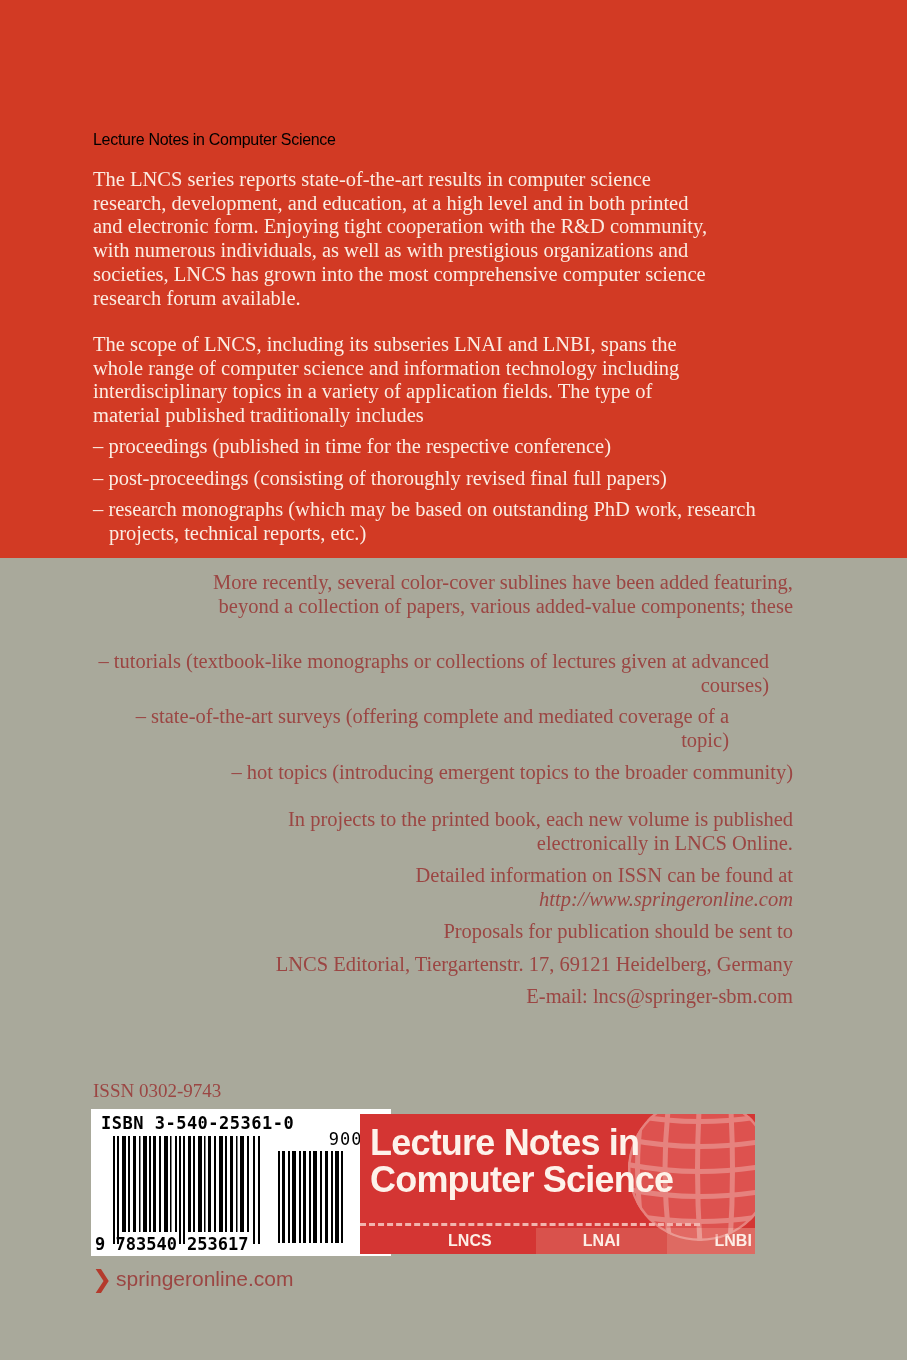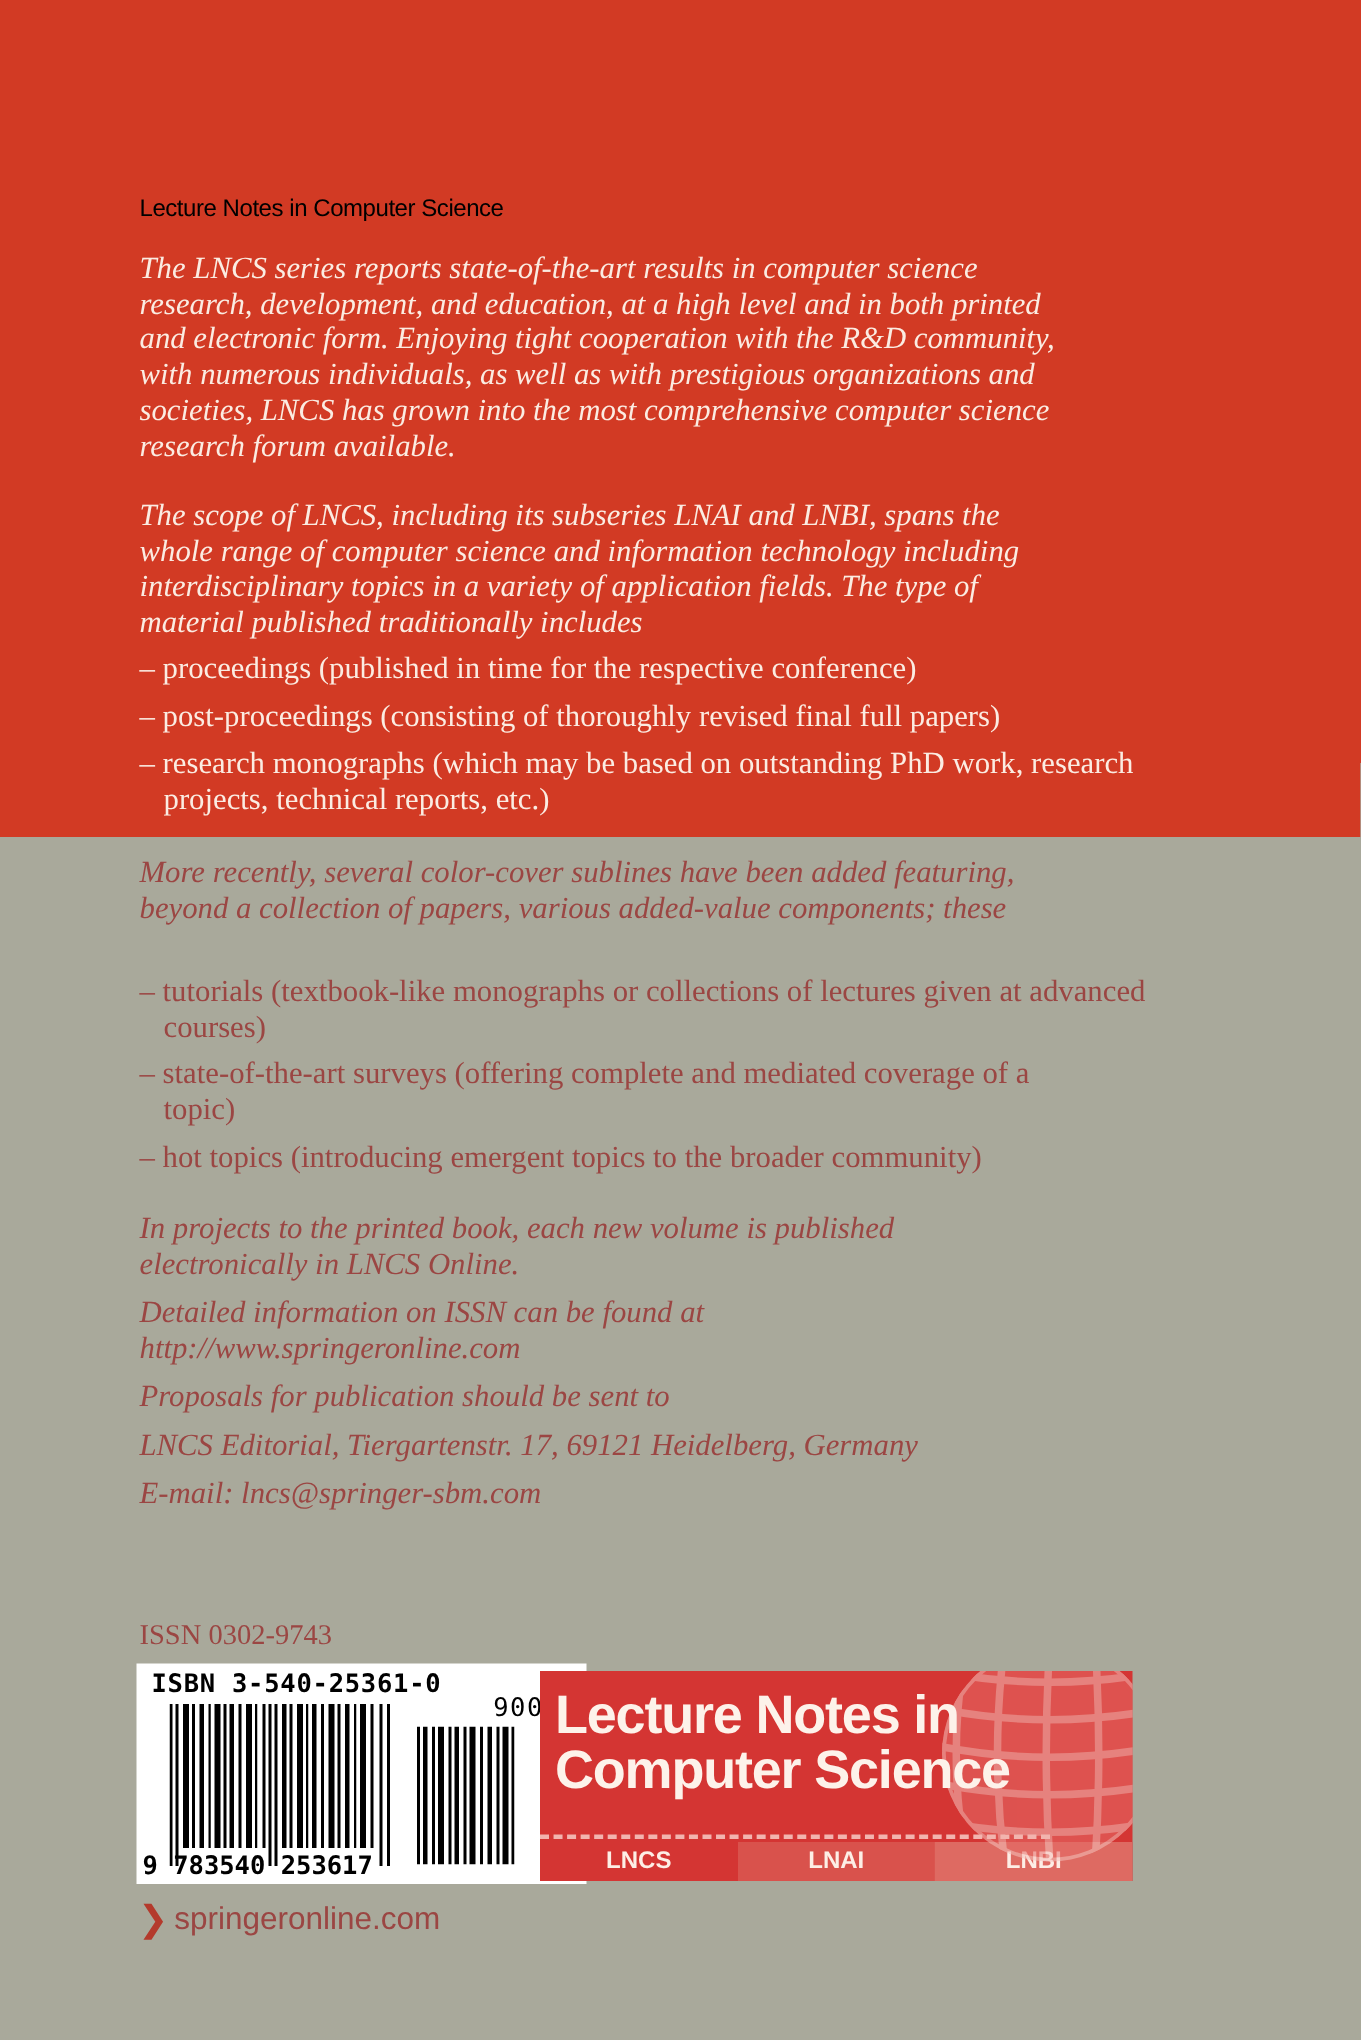--- a/index.html
+++ b/index.html
@@ -1,36 +1,36 @@
 <!DOCTYPE html>
 <html><head>
 <meta charset="utf-8">
 <style>
   html, body { margin:0; padding:0; }
   body { width:907px; height:1360px; position:relative; overflow:hidden; background:#a9a99b; font-family:"Liberation Serif","DejaVu Serif",serif; }
   .red-panel { position:absolute; left:0; top:0; width:907px; height:558px; background:#d23a24; }
   .gray-panel { position:absolute; left:0; top:558px; width:907px; height:802px; background:#a9a99b; }
   .content { position:absolute; left:93px; width:700px; }
   .heading { position:absolute; left:93px; top:131px; font-family:"Liberation Sans","DejaVu Sans",sans-serif; font-weight:normal; font-size:16px; color:#000000; letter-spacing:-0.3px; }
-  .para { font-size:20.5px; line-height:23.7px; margin:0;font-style:italic; }
+  .para { font-size:20.5px; line-height:23.7px; margin:0; }
   .red-text { color:#fbece2; }
-  .gray-text { color:#9b4643; }
+  .gray-text { color:#9b4643;text-align:right; }
   .list-item { padding-left:16px; text-indent:-16px; font-size:20.5px; line-height:23.7px; margin:0; }
   .italic { font-style:italic; }
   .issn { position:absolute; left:93px; top:1080px; font-size:19px; color:#9b4643; }
   .barcode-box { position:absolute; left:91px; top:1109px; width:300px; height:147px; background:#fff; }
   .isbn-text { position:absolute; left:10px; top:4px; font-family:"DejaVu Sans Mono","Liberation Mono",monospace; font-size:17px; font-weight:bold; color:#000; letter-spacing:0.5px; }
   .addon-text { position:absolute; right:6px; top:20px; font-family:"DejaVu Sans Mono","Liberation Mono",monospace; font-size:17px; font-weight:normal; color:#000; letter-spacing:1px; }
   .bars-main { position:absolute; left:22px; top:27px; width:148px; height:108px; }
   .bars-addon { position:absolute; left:187px; top:42px; width:65px; height:92px; }
   .ean-text { position:absolute; left:4px; bottom:2px; font-family:"DejaVu Sans Mono","Liberation Mono",monospace; font-size:17px; font-weight:bold; color:#000; background:transparent; }
   .logo-box { position:absolute; left:360px; top:1114px; width:395px; height:140px; background:#d43533; overflow:hidden; }
   .logo-title { position:absolute; left:10px; top:10px; font-family:"Liberation Sans","DejaVu Sans",sans-serif; font-weight:bold; font-size:36px; line-height:37px; color:#fdf2ea; letter-spacing:-0.8px; z-index:2; }
   .logo-dash { position:absolute; left:0; top:109px; width:340px; border-top:3px dashed #f2b4ae; z-index:2; }
-  .logo-tabs { position:absolute; left:0; top:114px; width:395px; height:26px; display:flex; }
+  .logo-tabs { position:absolute; left:0; top:114px; width:395px; height:26px; display:flex;padding-left:44px; }
   .logo-tab { flex:1; display:flex; align-items:center; justify-content:center; font-family:"Liberation Sans","DejaVu Sans",sans-serif; font-weight:bold; font-size:16px; color:#fdeee6; }
   .globe { position:absolute; right:-20px; top:-20px; width:150px; height:150px; z-index:1; opacity:0.55; }
   .springer { position:absolute; left:92px; top:1265px; font-family:"Liberation Sans","DejaVu Sans",sans-serif; font-size:21px; color:#9b4643; display:flex; align-items:center; }
   .chev { font-weight:bold; font-size:24px; margin-right:4px; color:#b43a2c; }
 </style>
 </head>
 <body>
 
 <div class="red-panel"></div>
 <div class="gray-panel"></div>

